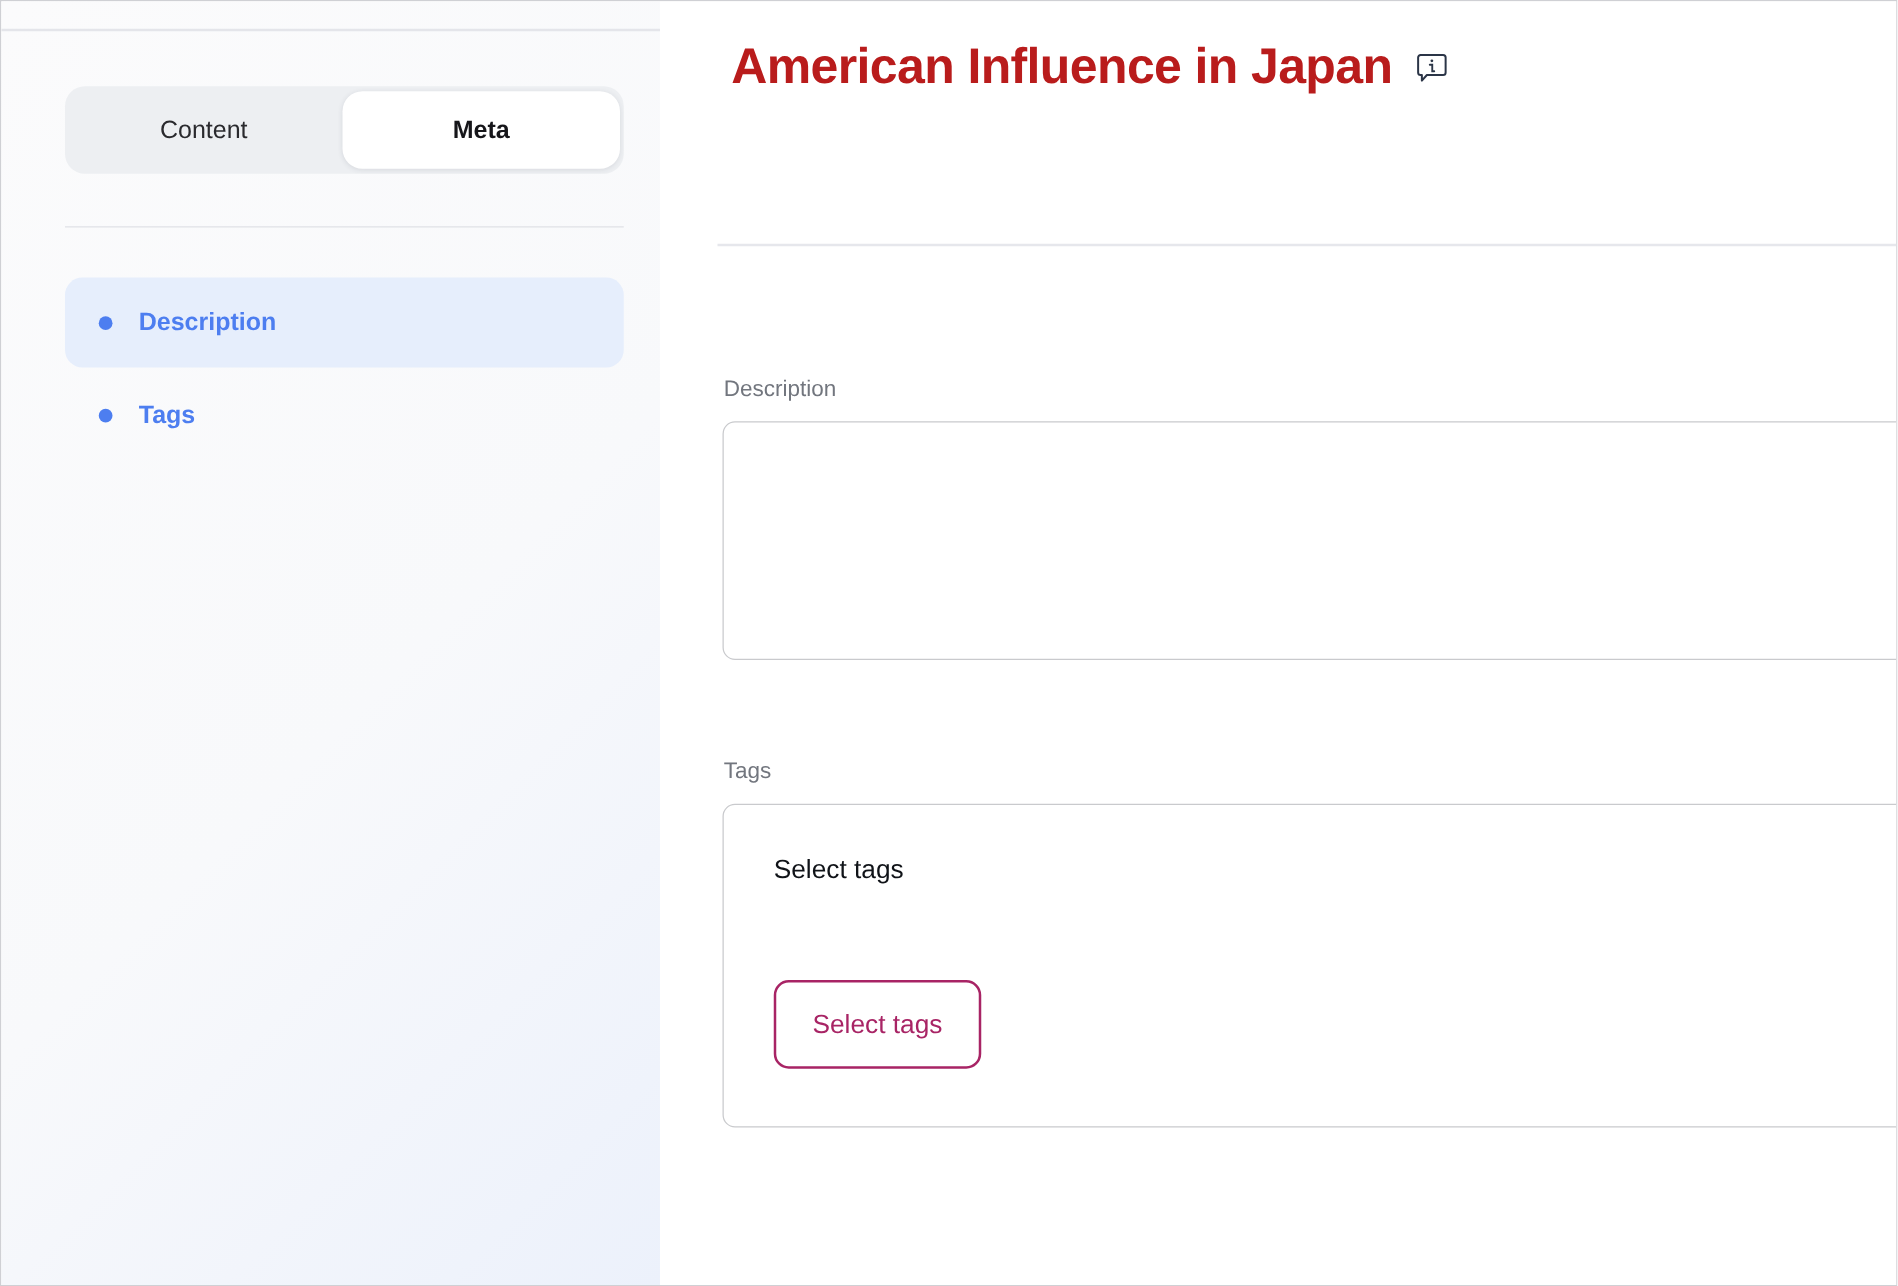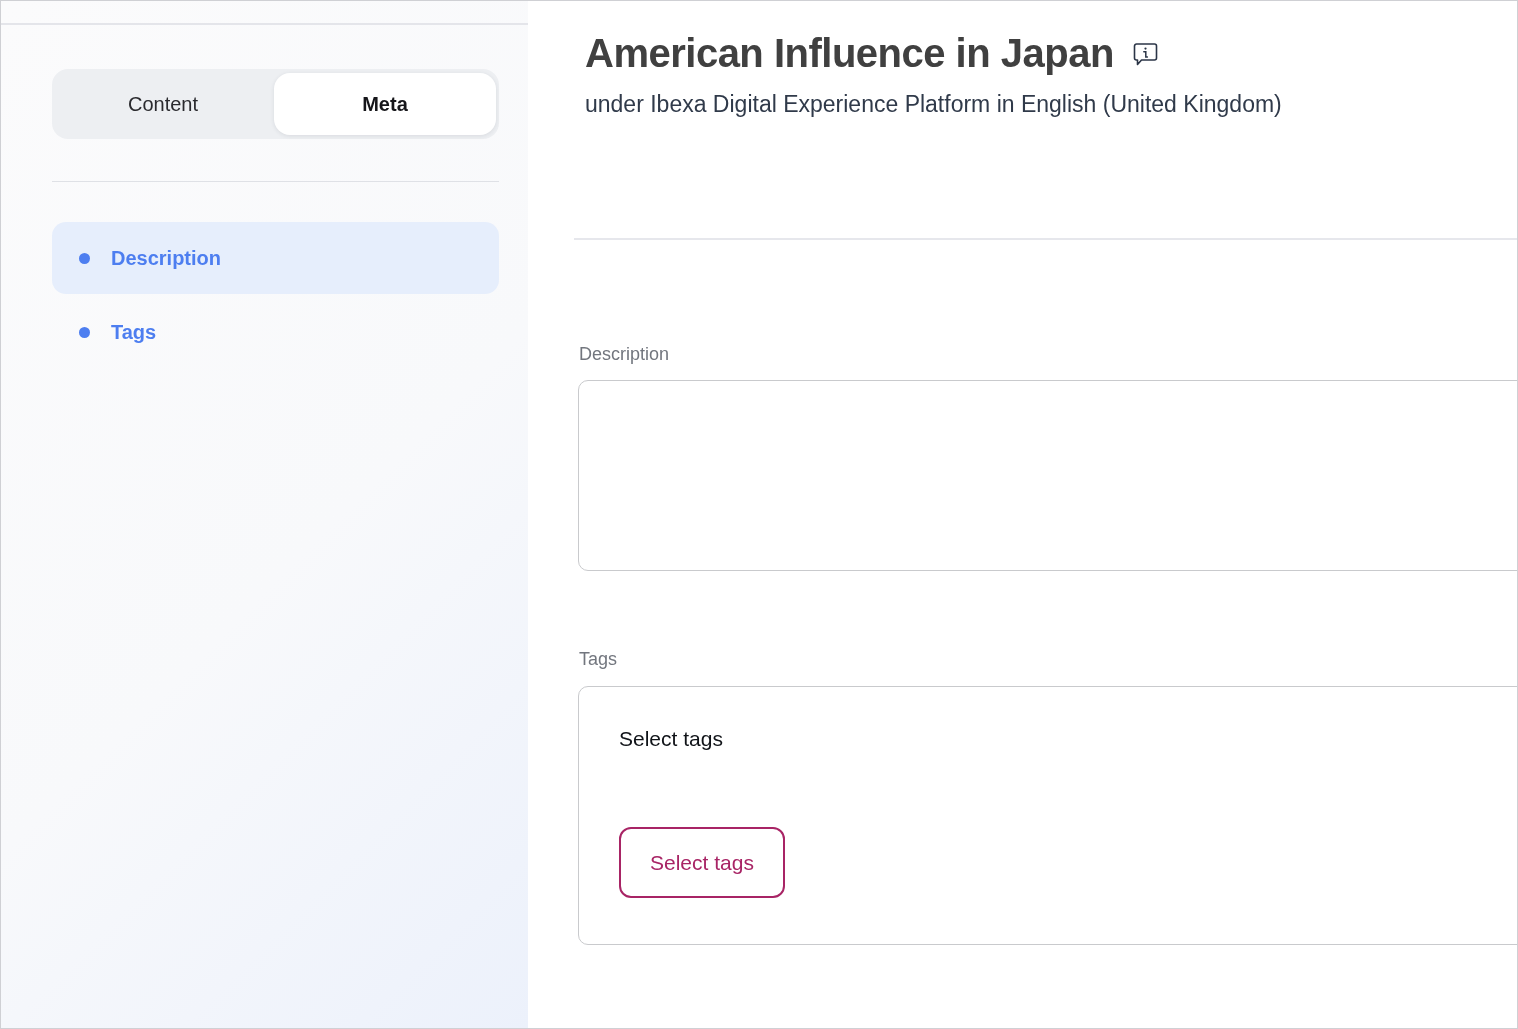--- a/index.html
+++ b/index.html
@@ -88,21 +88,21 @@
     padding: 30px 0 0 50px;
     position: relative;
   }
   .title-row {
     margin-left: 7px;
     display: flex; align-items: flex-start; gap: 18px;
   }
   .page-title {
     font-size: 40px;
     font-weight: 800;
-    color: #404040;
+    color: #b91c1c;
     letter-spacing: -0.5px;
     line-height: 1.1;
   }
   .info-icon { margin-top: 10px; flex: 0 0 auto; }
   .page-subtitle {
     margin-left: 7px;
     margin-top: 16px;
     font-size: 23px;
     color: #303a4a;
   }
@@ -203,21 +203,20 @@
       <h1 class="page-title">American Influence in Japan</h1>
       <span class="info-icon">
         <svg width="27" height="27" viewBox="0 0 27 27" fill="none">
           <path d="M4.5 3 h18 a2 2 0 0 1 2 2 v12 a2 2 0 0 1 -2 2 h-13 l-4 4.5 v-4.5 h-1 a2 2 0 0 1 -2 -2 v-12 a2 2 0 0 1 2 -2 z" stroke="#2b3547" stroke-width="1.6" fill="none" stroke-linejoin="round"></path>
           <circle cx="13.5" cy="7.6" r="1.1" fill="#2b3547"></circle>
           <path d="M11.8 10.8 h2 v5.2 h1.6" stroke="#2b3547" stroke-width="1.5" fill="none" stroke-linecap="round"></path>
         </svg>
       </span>
     </div>
 
-    <div class="page-subtitle">under Ibexa Digital Experience Platform in English (United Kingdom)</div>
 
     <div class="main-divider"></div>
 
     <div class="field-label">Description</div>
     <textarea class="description-textarea" aria-label="Description" style=""></textarea>
 
     <div class="field-label tags-label">Tags</div>
     <div class="tags-box">
       <div class="tags-box-label">Select tags</div>
       <button class="select-tags-button">Select tags</button>

